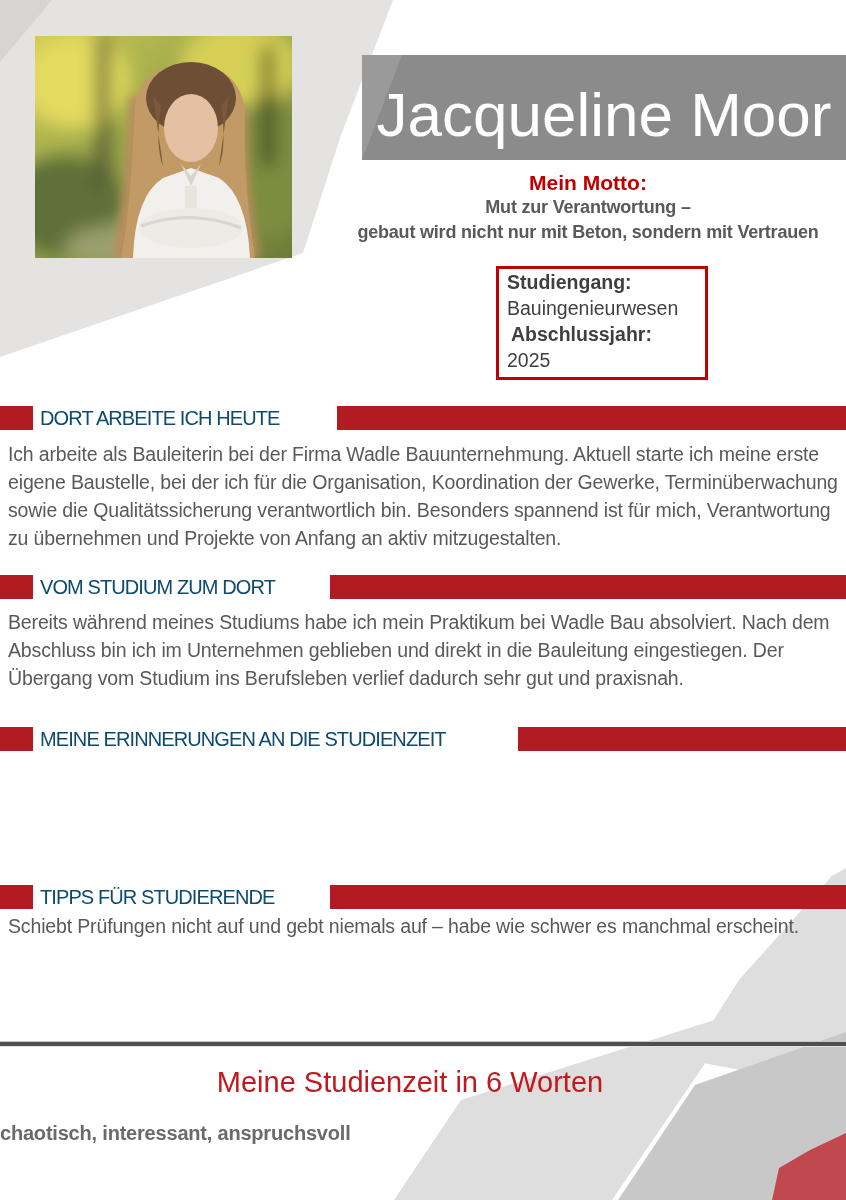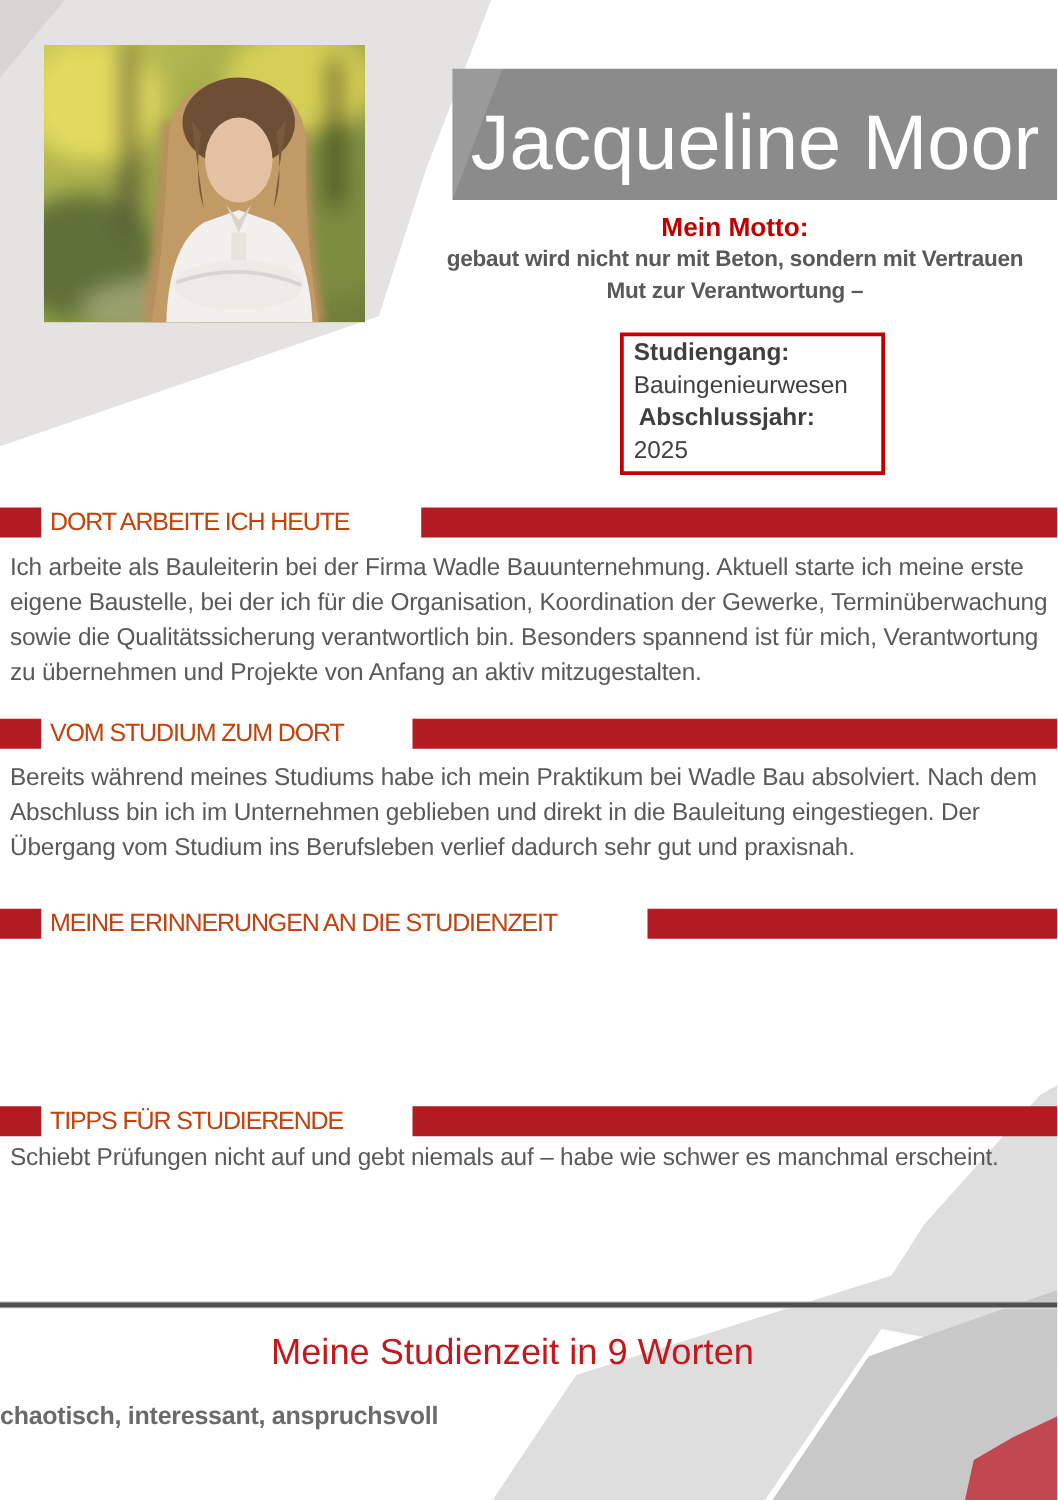--- a/index.html
+++ b/index.html
@@ -27,21 +27,21 @@
            background:#fff;padding:0 0 0 8px;z-index:3;}
   .infobox div{font-size:19.5px;line-height:26px;color:#3f3f3f;white-space:nowrap;}
   .infobox .b{font-weight:700;}
   .infobox .ind{padding-left:4px;}
 
   
   .sec-head{position:absolute;left:0;right:0;height:24px;z-index:3;}
   .sec-head .sq{position:absolute;left:0;top:0;width:33px;height:24px;background:var(--accentRed);}
   .sec-head .bar{position:absolute;top:0;right:0;height:24px;background:var(--accentRed);}
   .sec-head h2{position:absolute;left:40px;top:0;margin:0;font-size:20px;line-height:24px;font-weight:400;
-               color:#c2410c;letter-spacing:-0.9px;white-space:nowrap;}
+               color:#0c4a6e;letter-spacing:-0.9px;white-space:nowrap;}
   .sec-body{position:absolute;left:8px;width:832px;margin:0;font-size:19.5px;line-height:28px;
             color:var(--bodyGray);letter-spacing:-0.15px;z-index:3;}
 
   
   .divider{position:absolute;left:0;right:0;top:1042px;height:4px;background:#4f4f4f;
            box-shadow:0 -1px 0 #c9c9c9,0 1px 0 #e2e2e2;z-index:4;}
   .f-head{position:absolute;left:0;top:1066px;width:820px;text-align:center;font-size:29px;font-weight:400;
           color:var(--footerRed);z-index:4;}
   .f-words{position:absolute;left:0;top:1122px;width:812px;text-align:left;font-size:20px;font-weight:700;
            color:#6a6a6a;letter-spacing:-.2px;z-index:4;}
@@ -105,22 +105,22 @@
       <path d="M106 190 Q156 172 206 192" stroke="#d8d5cf" stroke-width="3" fill="none"></path>
     </svg>
   </div>
 
   <header class="banner">
     <h1>Jacqueline Moor</h1>
   </header>
 
   <div class="motto">
     <div class="label">Mein Motto:</div>
+    <div class="line">Mut zur Verantwortung –</div>
     <div class="line">gebaut wird nicht nur mit Beton, sondern mit Vertrauen</div>
-    <div class="line">Mut zur Verantwortung –</div>
   </div>
 
   <div class="infobox">
     <div class="b">Studiengang:</div>
     <div>Bauingenieurwesen</div>
     <div class="b ind">Abschlussjahr:</div>
     <div>2025</div>
   </div>
 
   <div class="sec-head" style="top:406px">
@@ -144,16 +144,16 @@
   </div>
 
   <div class="sec-head" style="top:885px">
     <span class="sq"></span>
     <h2>TIPPS FÜR STUDIERENDE</h2>
     <span class="bar" style="left:330px"></span>
   </div>
   <p class="sec-body" style="top:912px">Schiebt Prüfungen nicht auf und gebt niemals auf – habe wie schwer es manchmal erscheint.</p>
 
   <div class="divider"></div>
-  <div class="f-head">Meine Studienzeit in 9 Worten</div>
+  <div class="f-head">Meine Studienzeit in 6 Worten</div>
   <div class="f-words">chaotisch, interessant, anspruchsvoll</div>
 
 </div>
 
 </body></html>

